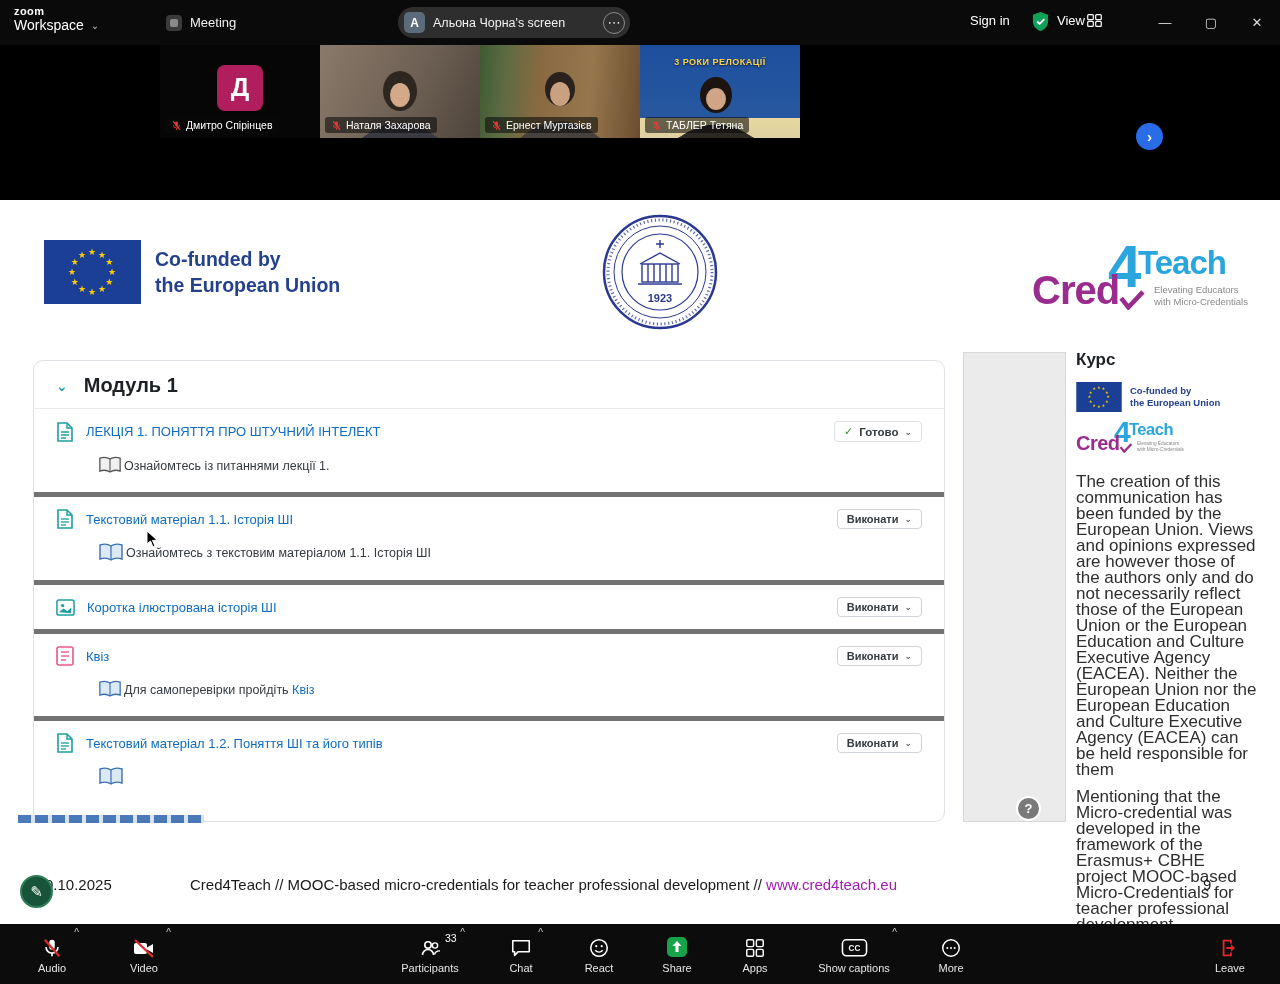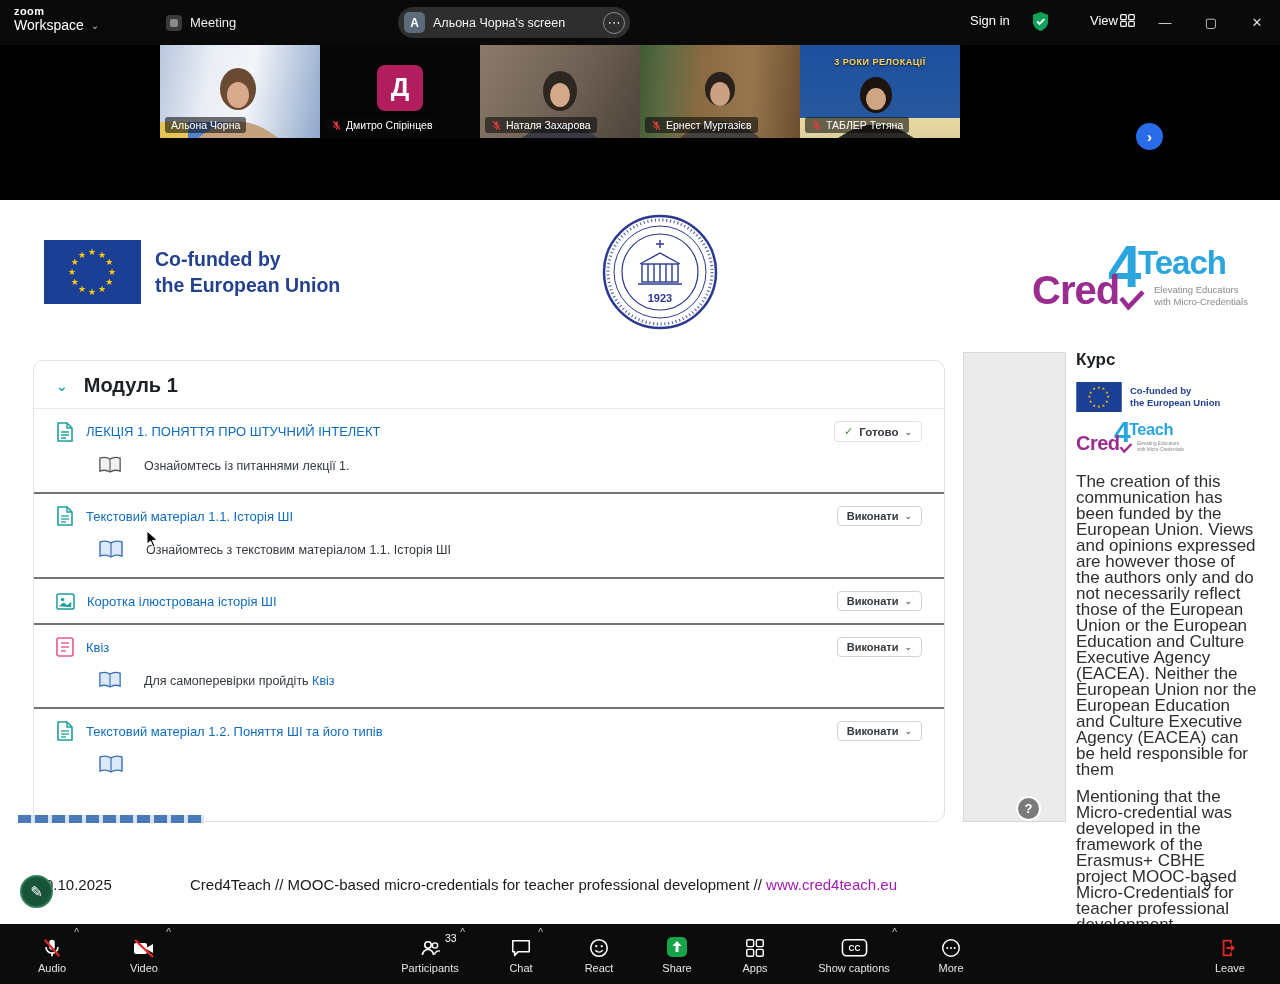--- a/index.html
+++ b/index.html
@@ -16,21 +16,21 @@
   .tb-caret{font-size:10px;color:#bdbdbd}
   .tb-meeting{position:absolute;left:166px;top:0;height:45px;display:flex;align-items:center;gap:8px;font-size:13px;color:#f0f0f0}
   .tb-meet-icon{width:16px;height:16px;border-radius:4px;background:#3a3a3a;position:relative}
   .tb-meet-icon:after{content:"";position:absolute;inset:4px;background:#8a8a8a;border-radius:2px}
   .tb-pill{position:absolute;left:398px;top:7px;width:232px;height:31px;border-radius:16px;background:#2e2e2e;display:flex;align-items:center;gap:8px;padding:0 5px 0 6px;font-size:12.5px}
   .tb-avatar{width:21px;height:21px;border-radius:5px;background:#5c6b7a;display:flex;align-items:center;justify-content:center;font-size:12px;font-weight:bold;flex:none}
   .tb-pill-label{flex:1;white-space:nowrap;overflow:hidden;color:#f2f2f2}
   .tb-ellipsis{width:22px;height:22px;border-radius:50%;border:1px solid #8a8a8a;display:flex;align-items:center;justify-content:center;font-size:13px;color:#ddd;flex:none;cursor:pointer}
   .tb-signin{position:absolute;left:970px;top:13px;font-size:13px;cursor:pointer}
   .tb-shield{position:absolute;left:1031px;top:11px;cursor:pointer}
-  .tb-view{position:absolute;left:1090px;top:13px;font-size:13px;display:flex;gap:2px;align-items:center;cursor:pointer}
+  .tb-view{position:absolute;left:1057px;top:13px;font-size:13px;display:flex;gap:2px;align-items:center;cursor:pointer}
   .win-btns{position:absolute;right:0;top:0;height:45px;display:flex}
   .win-btn{width:46px;height:45px;display:flex;align-items:center;justify-content:center;font-size:13px;color:#ddd;cursor:pointer}
 
   
   .video-strip{position:absolute;top:45px;left:0;width:1280px;height:155px;background:#000;z-index:10}
   .tiles{position:absolute;left:160px;top:0;display:flex}
   .tile{position:relative;width:160px;height:93px;overflow:hidden;background:#101010;cursor:pointer}
   .tile.active{box-shadow:inset 0 0 0 3px #23d959}
   .bg{position:absolute;inset:0}
   .bg1{background:linear-gradient(100deg,#b8c6dd 0%,#e9edf5 30%,#f3f5f9 55%,#8fa8cc 100%)}
@@ -59,31 +59,31 @@
   .c4t-four{position:absolute;left:76px;top:-12px;font-size:60px;font-weight:bold;color:#2aa5de}
   .c4t-cred{position:absolute;left:0;top:24px;font-size:40px;font-weight:bold;color:#9a2b8f;letter-spacing:-1px}
   .c4t-check{position:absolute;left:86px;top:46px}
   .c4t-tag{position:absolute;left:122px;top:40px;font-size:9.5px;color:#8a8a8a;line-height:12px;white-space:nowrap}
 
   
   .course-card{position:absolute;left:33px;top:160px;width:912px;height:462px;border:1px solid #dee2e6;border-radius:10px;overflow:hidden;background:#fff}
   .card-header{display:flex;align-items:center;gap:16px;padding:13px 22px 11px;border-bottom:1px solid #e9ecef}
   .chev{color:#17a2a2;font-size:14px;font-weight:bold;cursor:pointer}
   .module-title{font-size:20px;font-weight:bold;color:#1d2125}
-  .activity{border-bottom:2px solid #737373;padding:0 22px}
+  .activity{border-bottom:5px solid #737373;padding:0 22px}
   .activity:last-child{border-bottom:none}
   .act-main{display:flex;align-items:center;gap:12px;padding:12px 0}
   .act-icon{flex:none}
   .act-link{font-size:13px;color:#0f6cbf;text-decoration:none;cursor:pointer}
   .spacer{flex:1}
   .btn-exec{display:inline-flex;align-items:center;gap:6px;border:1px solid #ced4da;background:#fff;border-radius:4px;padding:3px 9px;font-size:11px;font-weight:bold;color:#343a40;cursor:pointer}
   .dd{font-size:9px;color:#555}
   .badge-done{display:inline-flex;align-items:center;gap:6px;border:1px solid #dee2e6;background:#fff;border-radius:4px;padding:3px 9px;font-size:11.5px;font-weight:bold;color:#343a40;cursor:pointer}
   .chk{color:#3a8a3a;font-size:11px}
-  .act-desc{display:flex;align-items:center;gap:22px;padding:2px 0 17px 42px;font-size:12.5px;color:#343a40}
+  .act-desc{display:flex;align-items:center;gap:2px;padding:2px 0 17px 42px;font-size:12.5px;color:#343a40}
   .inline-link{color:#0f6cbf;cursor:pointer}
   .cursor{position:absolute;left:146px;top:330px;z-index:6}
 
   
   .grey-panel{position:absolute;left:963px;top:152px;width:103px;height:470px;background:#ebebeb;border:1px solid #d8d8d8}
   .help-btn{position:absolute;left:52px;bottom:0;width:25px;height:25px;border-radius:50%;background:#7a7a7a;color:#fff;font-size:13px;font-weight:bold;display:flex;align-items:center;justify-content:center;border:2px solid #fff;cursor:pointer}
 
   
   .sidebar{position:absolute;left:1076px;top:150px;width:182px}
   .sb-heading{font-size:17px;font-weight:bold;color:#1d2125;margin-bottom:12px}
@@ -210,31 +210,20 @@
   <div class="win-btns">
     <span class="win-btn">—</span>
     <span class="win-btn">▢</span>
     <span class="win-btn">✕</span>
   </div>
 </div>
 
 <div class="video-strip">
   <div class="tiles">
 
-    <div class="tile active">
-      <div class="bg bg1"></div>
-      <svg class="sil" viewBox="0 0 160 93">
-        <ellipse cx="78" cy="44" rx="18" ry="21" fill="#6b4a33"></ellipse>
-        <ellipse cx="78" cy="50" rx="11" ry="13" fill="#d9a98c"></ellipse>
-        <path d="M38 93 Q78 60 118 93 Z" fill="#c5a27e"></path>
-      </svg>
-      <div class="name-tag">
-        <span>Альона Чорна</span>
-      </div>
-    </div>
 
     <div class="tile">
       <div class="bg bg2"></div>
       <div class="letter-avatar">Д</div>
       <div class="name-tag">
         <svg width="11" height="11">
             <use href="#mic-red"></use>
           </svg>
         <span>Дмитро Спірінцев</span>
       </div>

